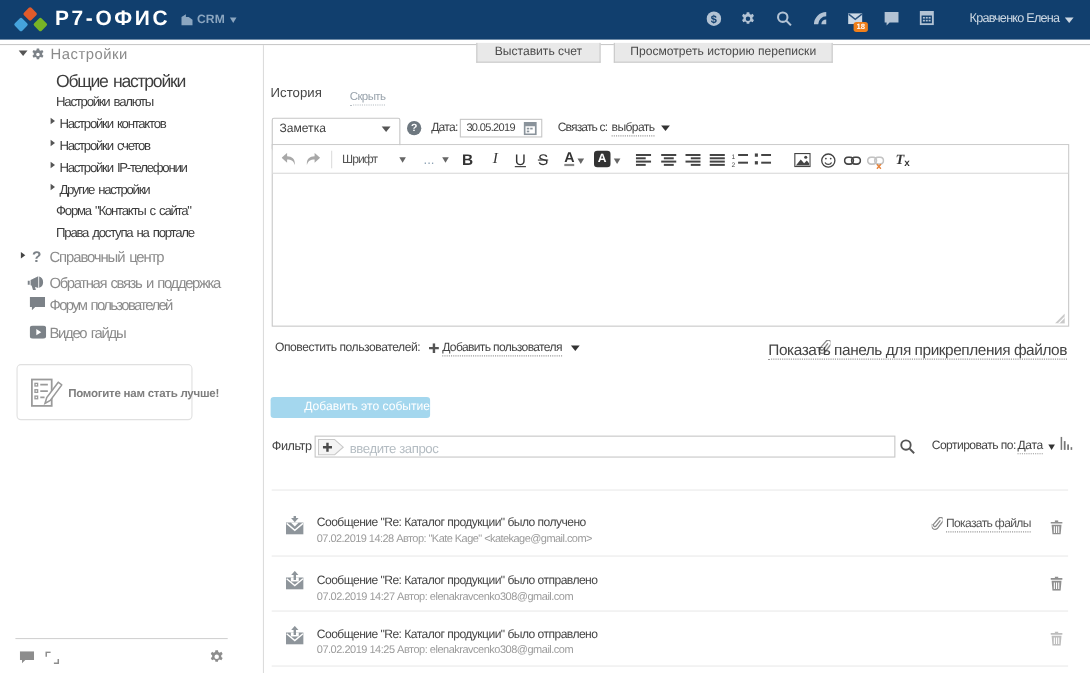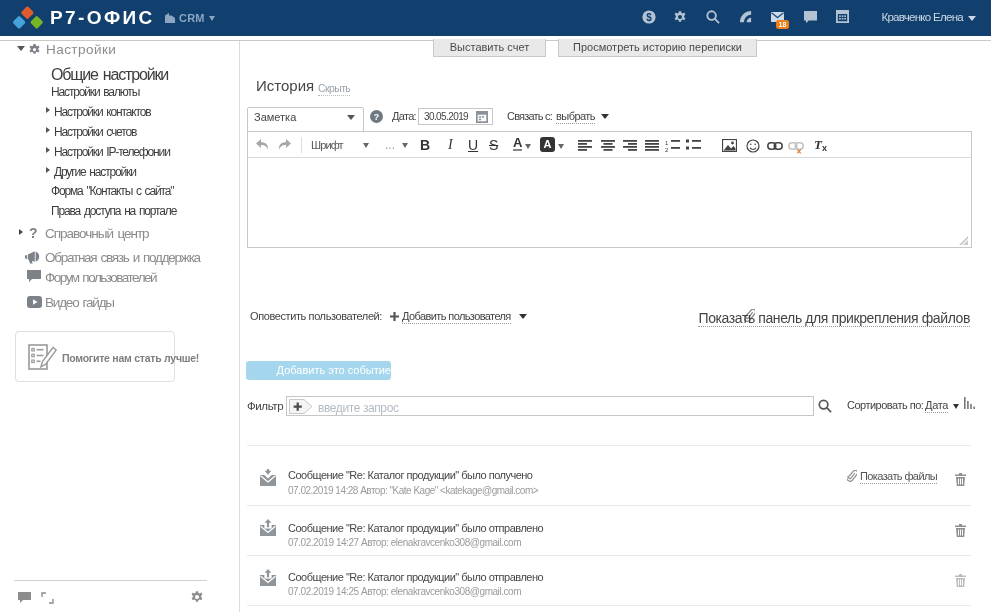--- a/index.html
+++ b/index.html
@@ -123,21 +123,21 @@
 </svg>
 <svg class="abs" style="left:190px;top:590px" width="14" height="14" viewBox="0 0 24 24" fill="#8d8d8d">
   <path d="M12 8.5A3.5 3.5 0 1 0 12 15.5 3.5 3.5 0 1 0 12 8.5zM10 2h4l.5 2.8 2.2 1 2.6-1.4 2 3.4-2.2 1.9v2.6l2.2 1.9-2 3.4-2.6-1.4-2.2 1-.5 2.8h-4l-.5-2.8-2.2-1-2.6 1.4-2-3.4 2.2-1.9v-2.6L2.7 7.8l2-3.4 2.6 1.4 2.2-1z" fill-rule="evenodd"></path>
 </svg>
 
 <div id="content" class="abs" style="left:240px;top:36px;width:751px;height:576px">
 
   <div class="abs" style="left:193px;top:3px;width:113px;height:18px;background:#e9e9e9;border:1px solid #c9c9c9;border-top:none;font-size:11px;color:#4a4a4a;text-align:center;line-height:17px">Выставить счет</div>
   <div class="abs" style="left:318px;top:3px;width:199px;height:18px;background:#e9e9e9;border:1px solid #c9c9c9;border-top:none;font-size:11px;color:#4a4a4a;text-align:center;line-height:17px">Просмотреть историю переписки</div>
 
-  <div class="abs" style="left:16px;top:40.5px;font-size:15px;color:#464646">История</div>
+  <div class="abs" style="left:6px;top:40.5px;font-size:12px;color:#464646">История</div>
   <div class="abs dotted" style="left:78px;top:46px;font-size:10.5px;letter-spacing:-0.6px;color:#9aa4ad;border-bottom-color:#b5bcc2">Скрыть</div>
 
   <div class="abs" style="left:7px;top:71px;width:117px;height:30px;border:1px solid #c6c6c6;border-radius:2px;background:#fff">
     <div class="abs" style="left:6px;top:2.5px;font-size:11px;color:#444">Заметка</div>
     <span class="caret abs" style="right:8px;top:6.5px;border-top-color:#555"></span>
   </div>
   <div class="abs" style="left:130px;top:73.5px;width:13px;height:13px;border-radius:50%;background:#6e7880;color:#fff;font-size:9.5px;font-weight:bold;text-align:center;line-height:13px">?</div>
   <div class="abs" style="left:152px;top:74px;font-size:11px;letter-spacing:-0.7px;color:#444">Дата:</div>
   <div class="abs" style="left:178px;top:72px;width:75px;height:17px;border:1px solid #c6c6c6;background:#fff">
     <div class="abs" style="left:5px;top:2px;font-size:10px;letter-spacing:-0.6px;color:#444">30.05.2019</div>
@@ -145,21 +145,21 @@
       <path d="M0 0h14v14H0z M2 4.5h10v7.5H2z" fill-rule="evenodd"></path>
       <rect x="3.4" y="6" width="2.6" height="1.8"></rect>
           <rect x="7" y="6" width="2.6" height="1.8"></rect>
       <rect x="3.4" y="9" width="2.6" height="1.8"></rect>
     </svg>
   </div>
   <div class="abs" style="left:267px;top:74px;font-size:11px;letter-spacing:-0.8px;color:#444">Связать с:</div>
   <div class="abs dotted" style="left:316px;top:74px;font-size:11px;letter-spacing:-0.55px;color:#444">выбрать</div>
   <span class="caret abs" style="left:361px;top:78px;border-top-color:#333"></span>
 
-  <div class="abs" style="left:7px;top:95px;width:725px;height:117px;border:1px solid #c8c8c8">
+  <div class="abs" style="left:7px;top:95px;width:725px;height:166px;border:1px solid #c8c8c8">
     <div class="abs" style="left:0;top:0;width:723px;height:26px;background:#fff;border-bottom:1px solid #d9d9d9"></div>
     <svg class="abs" style="left:8px;top:7px" width="14" height="12" viewBox="0 0 14 12" fill="#a8a8a8">
       <path d="M5 0 L0 4.5 5 9 V6 C9 6 11 7.5 12 11 12.5 6 10 3.2 5 3z"></path>
     </svg>
     <svg class="abs" style="left:29px;top:7px" width="14" height="12" viewBox="0 0 14 12" fill="#a8a8a8">
       <path d="M9 0 L14 4.5 9 9 V6 C5 6 3 7.5 2 11 1.5 6 4 3.2 9 3z"></path>
     </svg>
     <div class="abs" style="left:53px;top:5px;width:1px;height:16px;background:#ddd"></div>
     <div class="abs" style="left:63px;top:7px;font-size:11px;letter-spacing:-0.9px;color:#555">Шрифт</div>
     <span class="caret abs" style="left:115px;top:11px;border-top-color:#666;border-left-width:3.5px;border-right-width:3.5px"></span>

